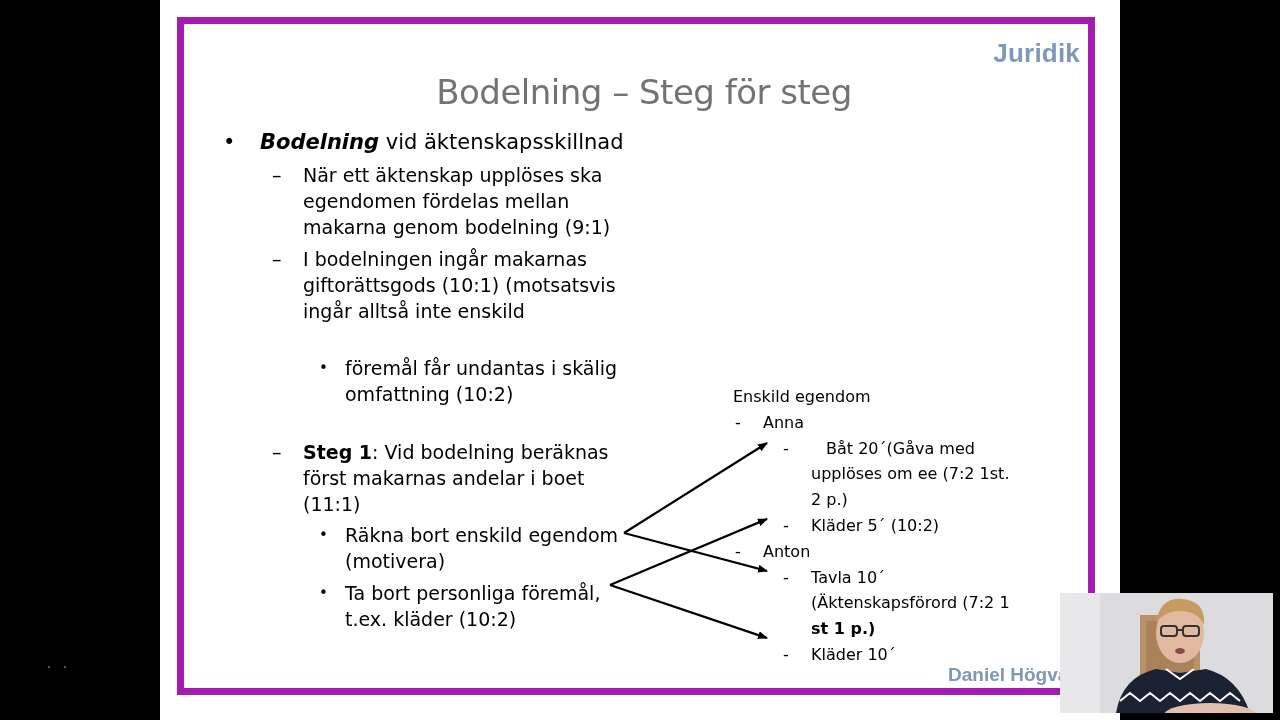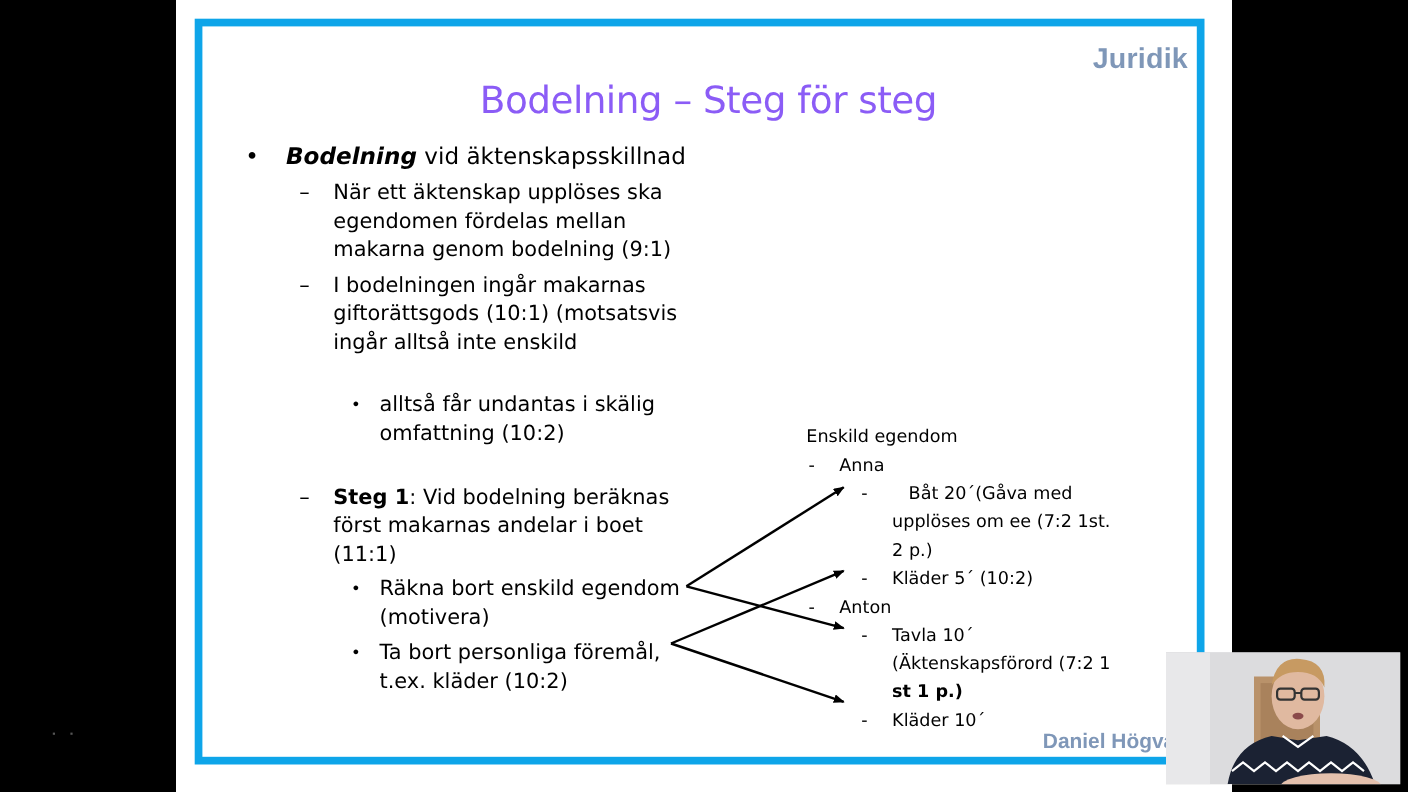--- a/index.html
+++ b/index.html
@@ -21,21 +21,21 @@
     width: 960px;
     height: 720px;
     background: #ffffff;
   }
   .slide-frame {
     position: absolute;
     left: 177px;
     top: 17px;
     width: 904px;
     height: 664px;
-    border: 7px solid #0ea5e9;
+    border: 7px solid #a21caf;
     background: #ffffff;
   }
   .brand-top {
     position: absolute;
     right: 8px;
     top: 14px;
     font-family: "Liberation Sans", sans-serif;
     font-weight: bold;
     font-size: 26px;
     color: #7f97b8;
@@ -52,21 +52,21 @@
     white-space: nowrap;
   }
   .slide-title {
     position: absolute;
     left: 0;
     top: 48px;
     width: 920px;
     text-align: center;
     font-family: "DejaVu Sans", sans-serif;
     font-size: 34px;
-    color: #8b5cf6;
+    color: #737373;
     letter-spacing: -0.5px;
   }
   .body-text {
     font-family: "DejaVu Sans", sans-serif;
     color: #000;
   }
   .l1 {
     position: absolute;
     left: 39px;
     font-size: 21px;
@@ -202,21 +202,21 @@
     <div class="txt">
       <div>I bodelningen ingår makarnas</div>
       <div>giftorättsgods (10:1) (motsatsvis</div>
       <div>ingår alltså inte enskild</div>
     </div>
   </div>
 
   <div class="l3 body-text" style="top:331px;">
     <span class="bullet">•</span>
     <div class="txt">
-      <div>alltså får undantas i skälig</div>
+      <div>föremål får undantas i skälig</div>
       <div>omfattning (10:2)</div>
     </div>
   </div>
 
   <div class="l2 body-text" style="top:415px;">
     <span class="dash">–</span>
     <div class="txt">
       <div><b>Steg 1</b><span>: Vid bodelning beräknas</span></div>
       <div>först makarnas andelar i boet</div>
       <div>(11:1)</div>

